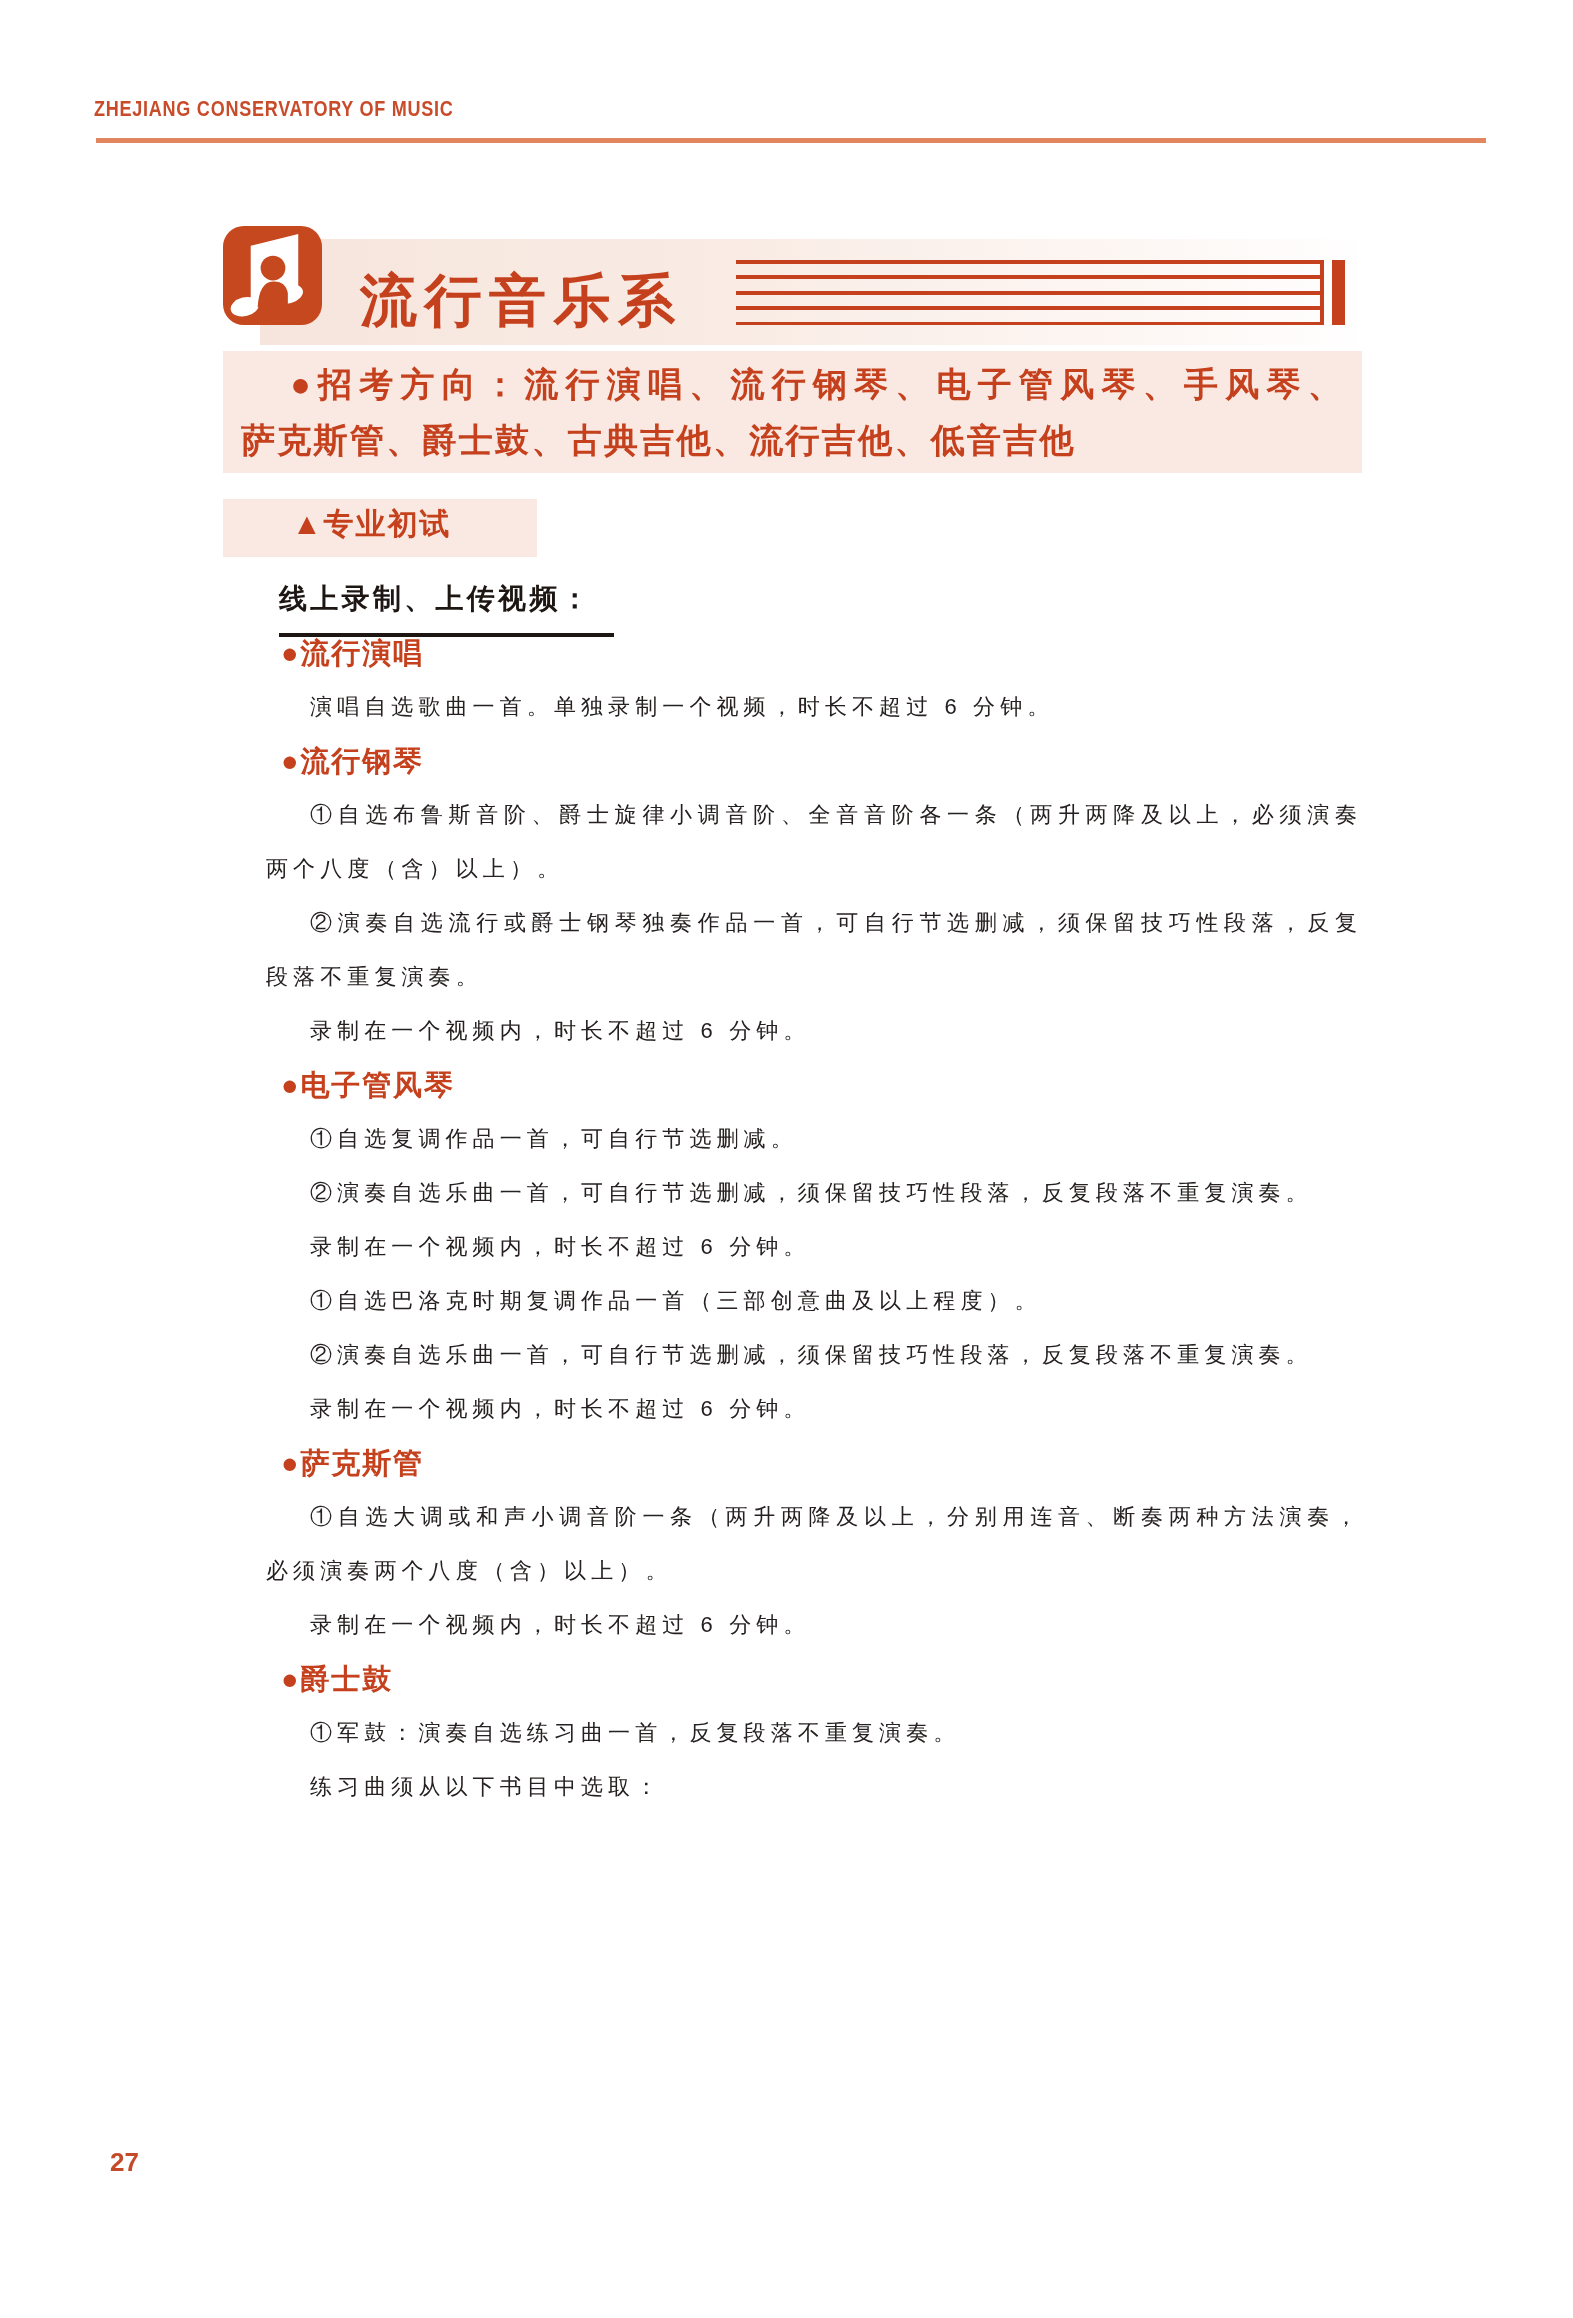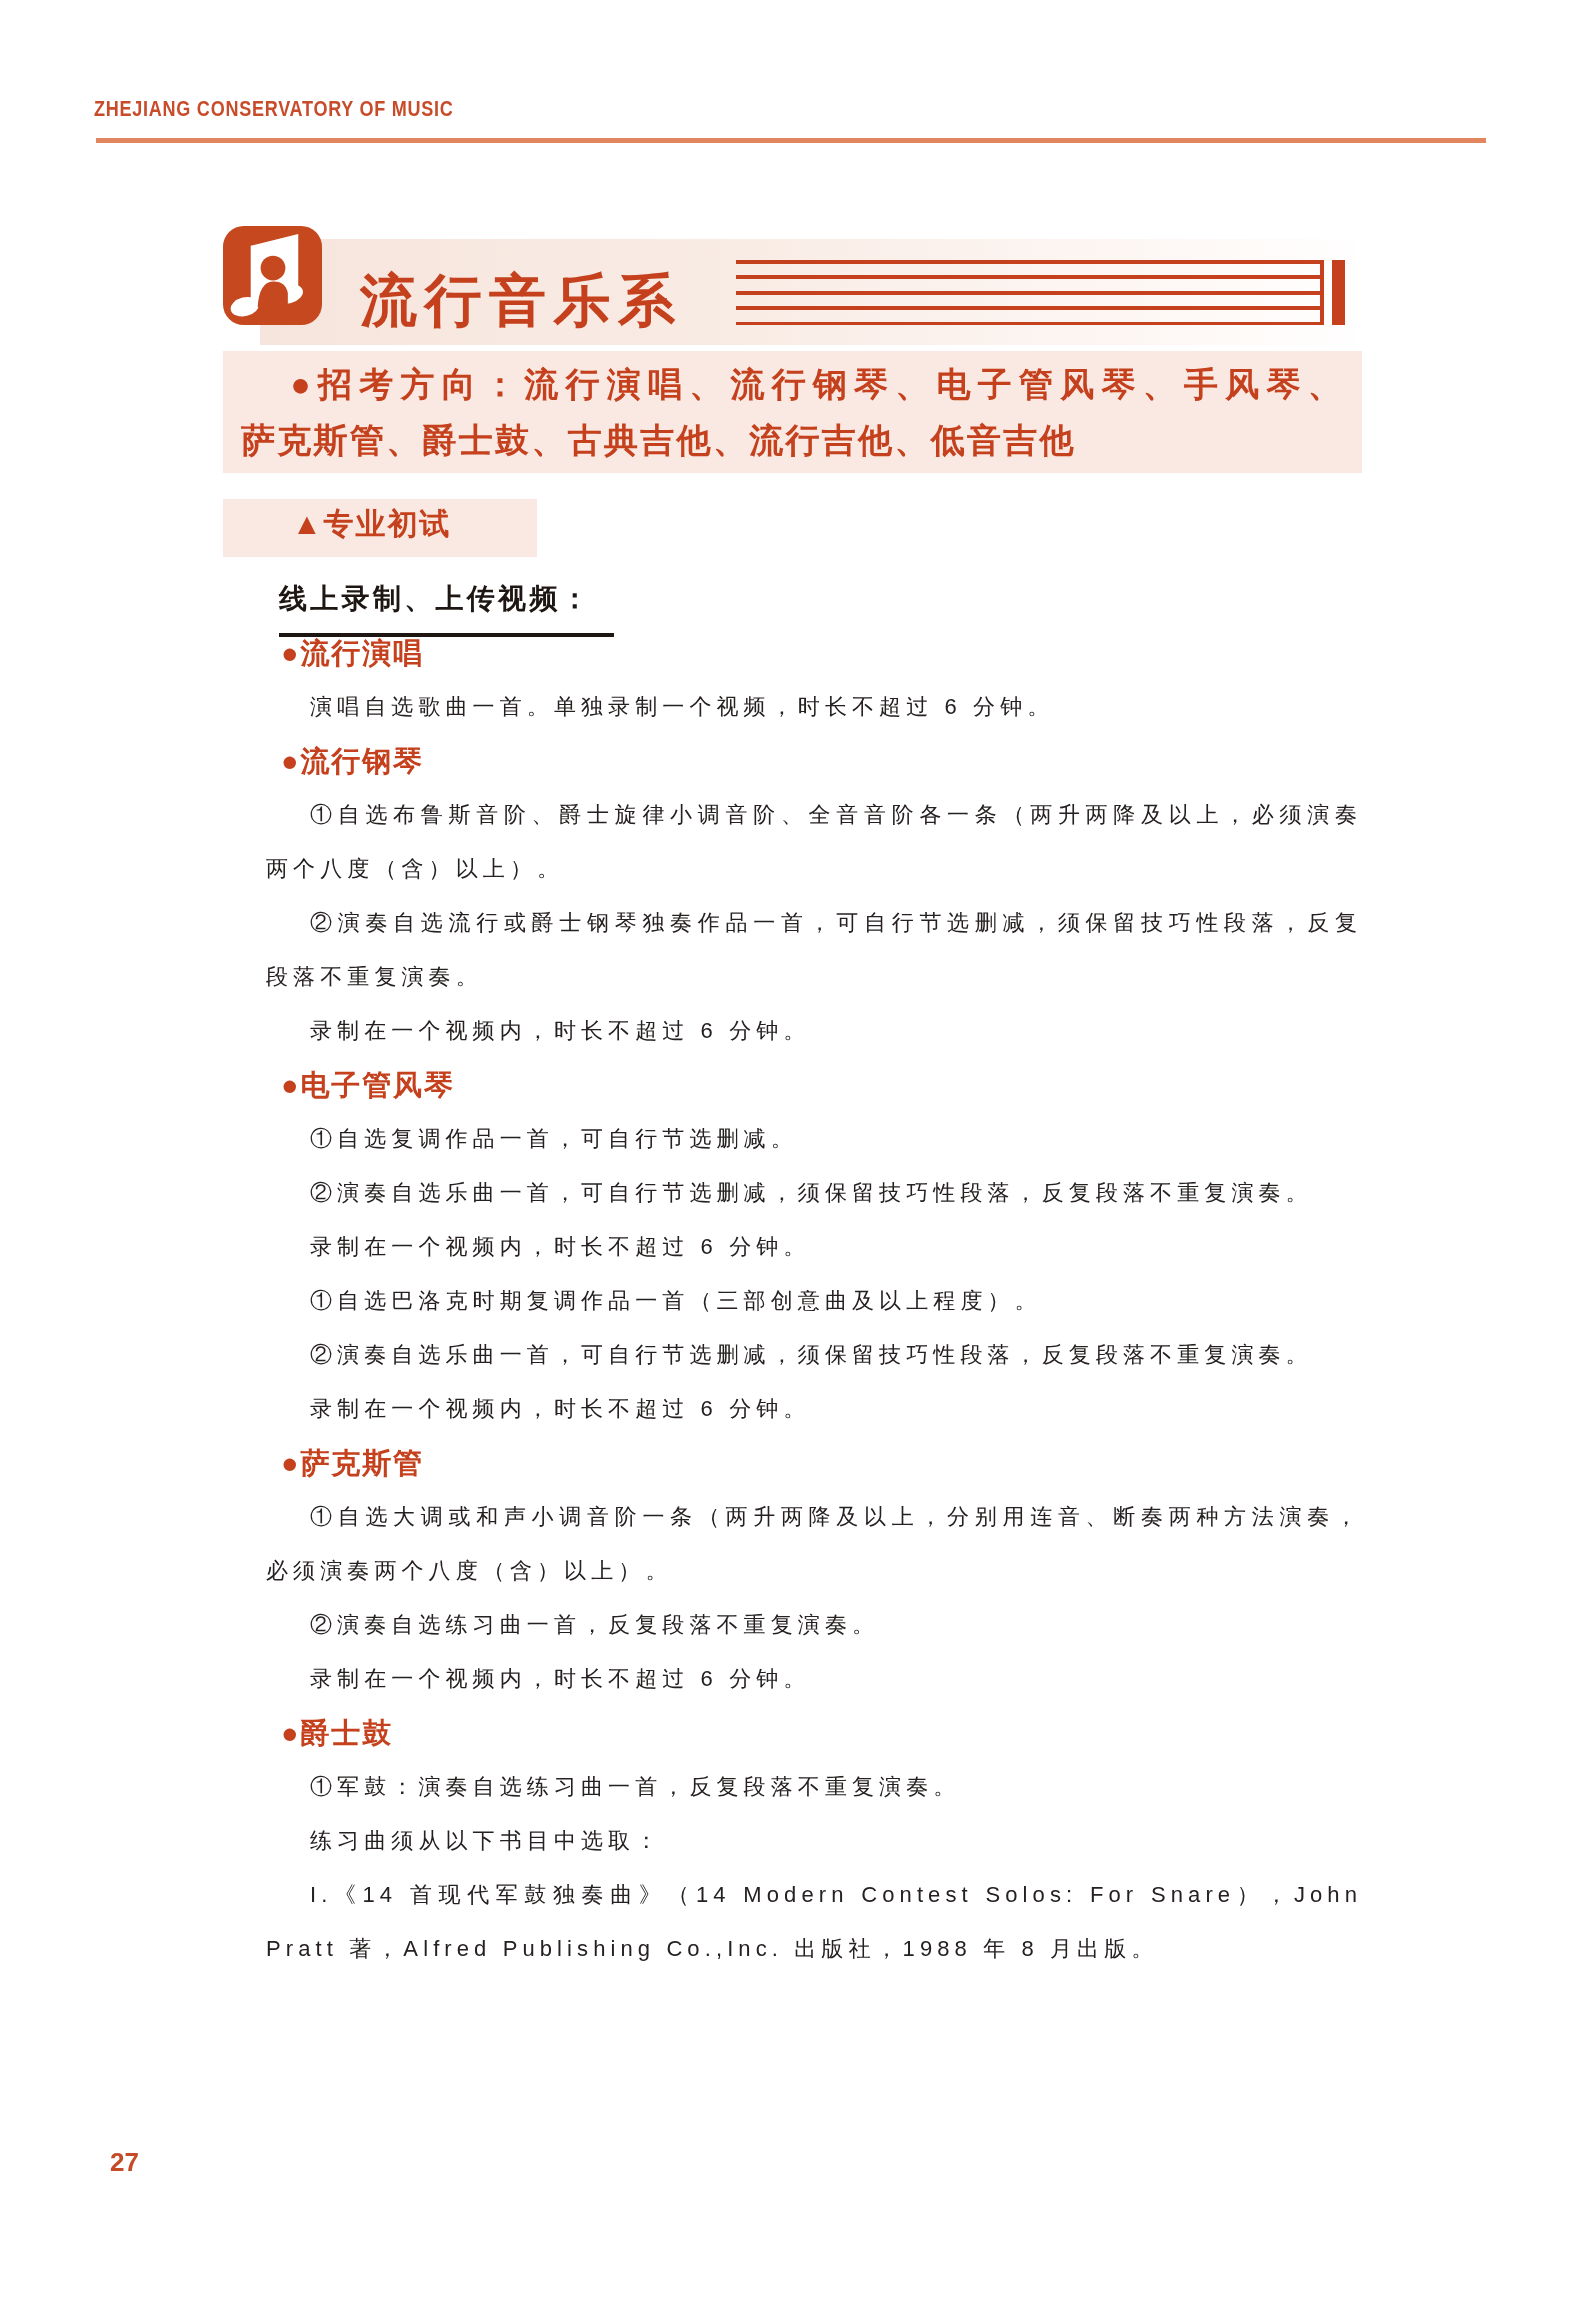--- a/index.html
+++ b/index.html
@@ -150,23 +150,21 @@
       <p class="t-para">录制在一个视频内，时长不超过 6 分钟。</p>
       <p class="t-heading">●电子管风琴</p>
       <p class="t-para">①自选复调作品一首，可自行节选删减。</p>
       <p class="t-para">②演奏自选乐曲一首，可自行节选删减，须保留技巧性段落，反复段落不重复演奏。</p>
       <p class="t-para">录制在一个视频内，时长不超过 6 分钟。</p>
       <p class="t-para">①自选巴洛克时期复调作品一首（三部创意曲及以上程度）。</p>
       <p class="t-para">②演奏自选乐曲一首，可自行节选删减，须保留技巧性段落，反复段落不重复演奏。</p>
       <p class="t-para">录制在一个视频内，时长不超过 6 分钟。</p>
       <p class="t-heading">●萨克斯管</p>
       <p class="t-para">①自选大调或和声小调音阶一条（两升两降及以上，分别用连音、断奏两种方法演奏，必须演奏两个八度（含）以上）。</p>
-      <p class="t-para">②演奏自选练习曲一首，反复段落不重复演奏。</p>
       <p class="t-para">录制在一个视频内，时长不超过 6 分钟。</p>
       <p class="t-heading">●爵士鼓</p>
       <p class="t-para">①军鼓：演奏自选练习曲一首，反复段落不重复演奏。</p>
       <p class="t-para">练习曲须从以下书目中选取：</p>
-      <p class="t-para">I.《14 首现代军鼓独奏曲》（14 Modern Contest Solos: For Snare），John Pratt 著，Alfred Publishing Co.,Inc. 出版社，1988 年 8 月出版。</p>
     </div>
 </div>
 
 <div class="page-number">27</div>
 
 
 </body></html>

